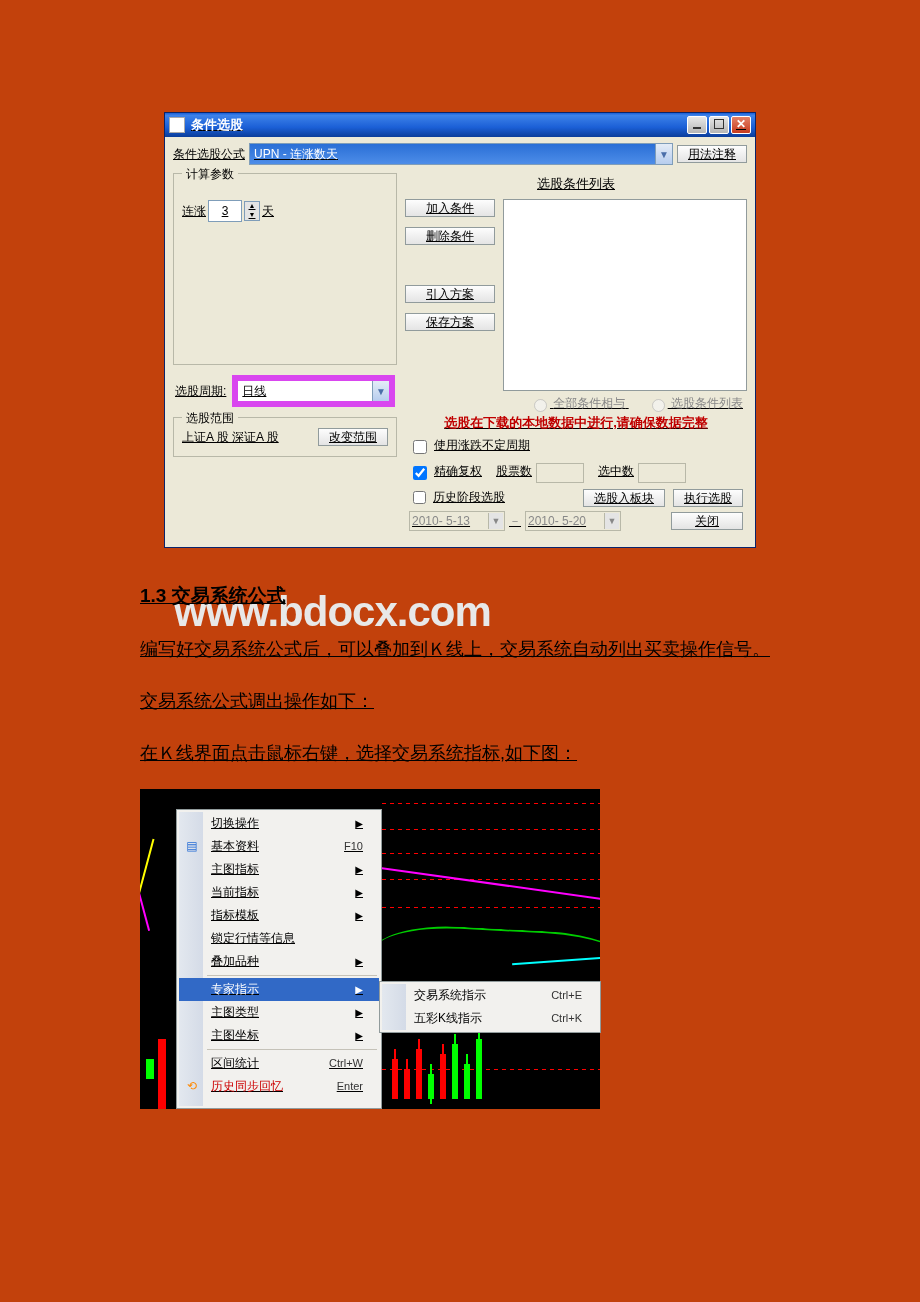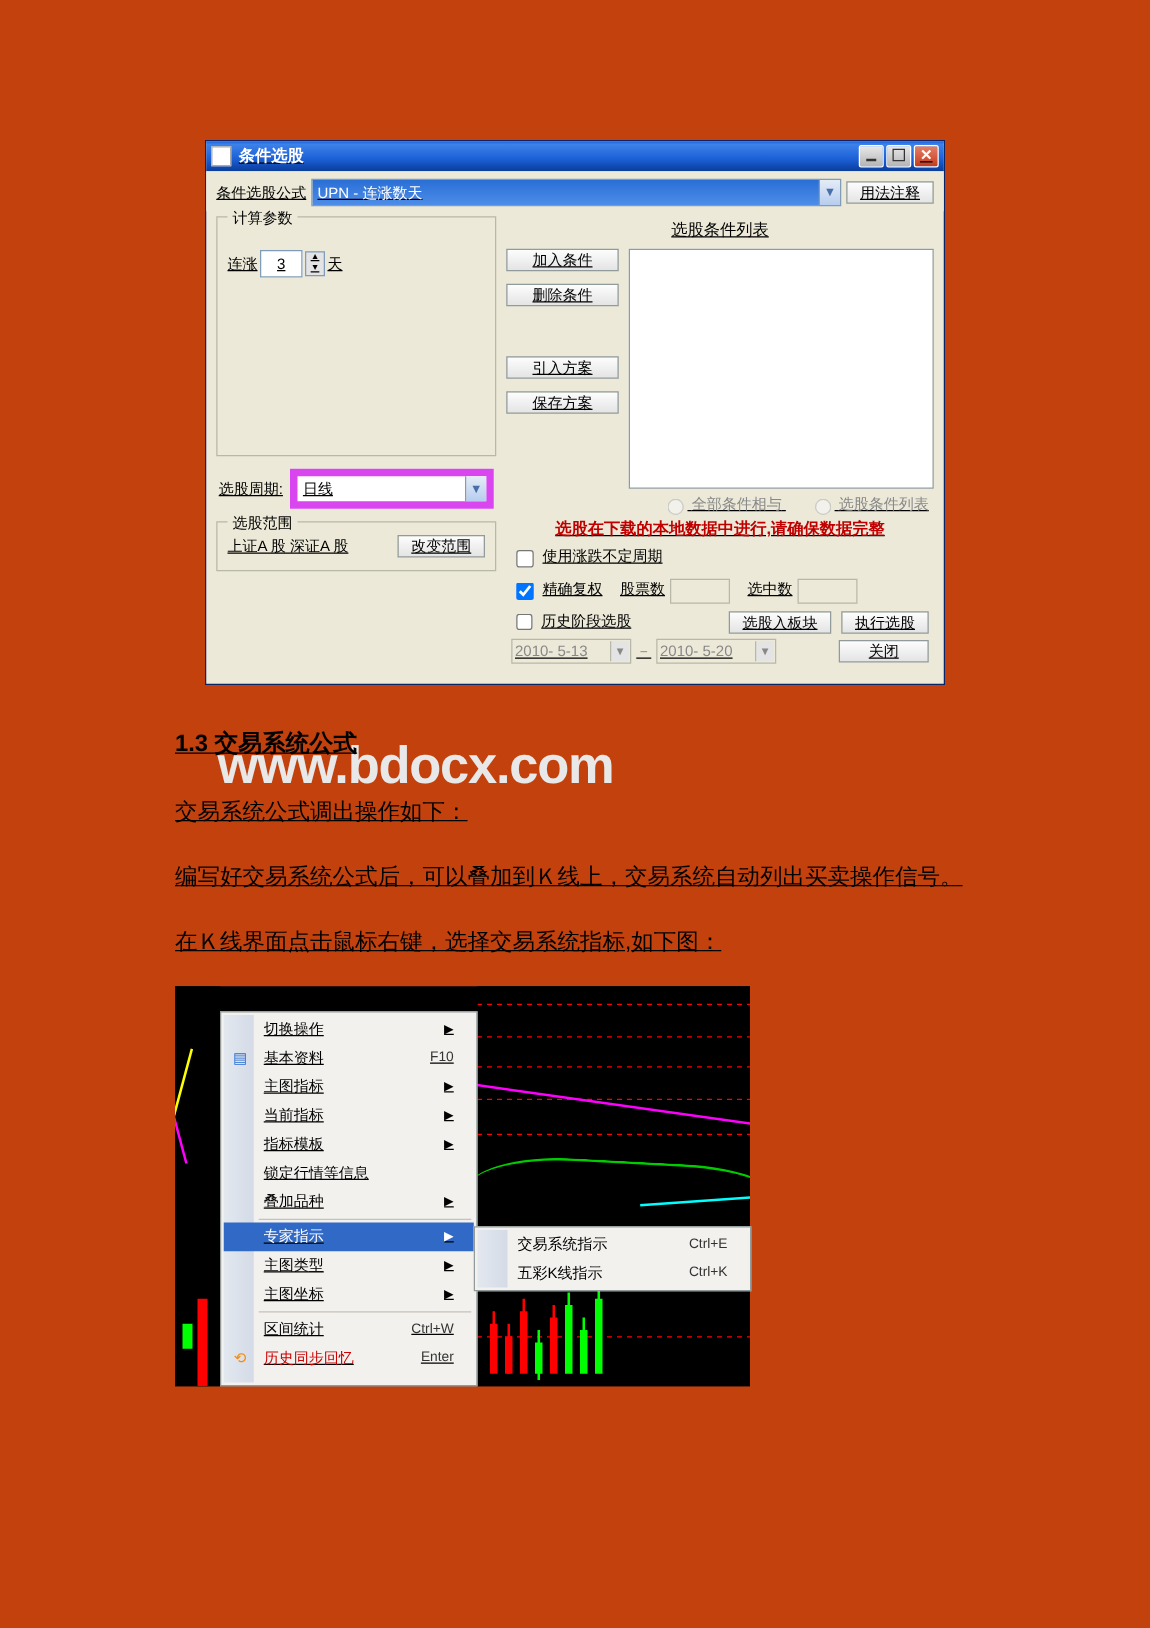--- a/index.html
+++ b/index.html
@@ -380,22 +380,22 @@
             <button class="btn-flat" style="width:72px;">关闭</button>
           </div>
         </div>
       </div>
     </div>
   </div>
 
   <div class="doc">
     <div class="watermark">www.bdocx.com</div>
     <h3>1.3 交易系统公式</h3>
+    <p>编写好交易系统公式后，可以叠加到Ｋ线上，交易系统自动列出买卖操作信号。</p>
     <p>交易系统公式调出操作如下：</p>
-    <p>编写好交易系统公式后，可以叠加到Ｋ线上，交易系统自动列出买卖操作信号。</p>
     <p>在Ｋ线界面点击鼠标右键，选择交易系统指标,如下图：</p>
   </div>
 
   <div class="ctx-wrap">
     <div class="chart-strip">
       <div class="line-y"></div>
       <div class="line-m"></div>
       <div class="bar"></div>
       <div class="bar b2"></div>
     </div>

